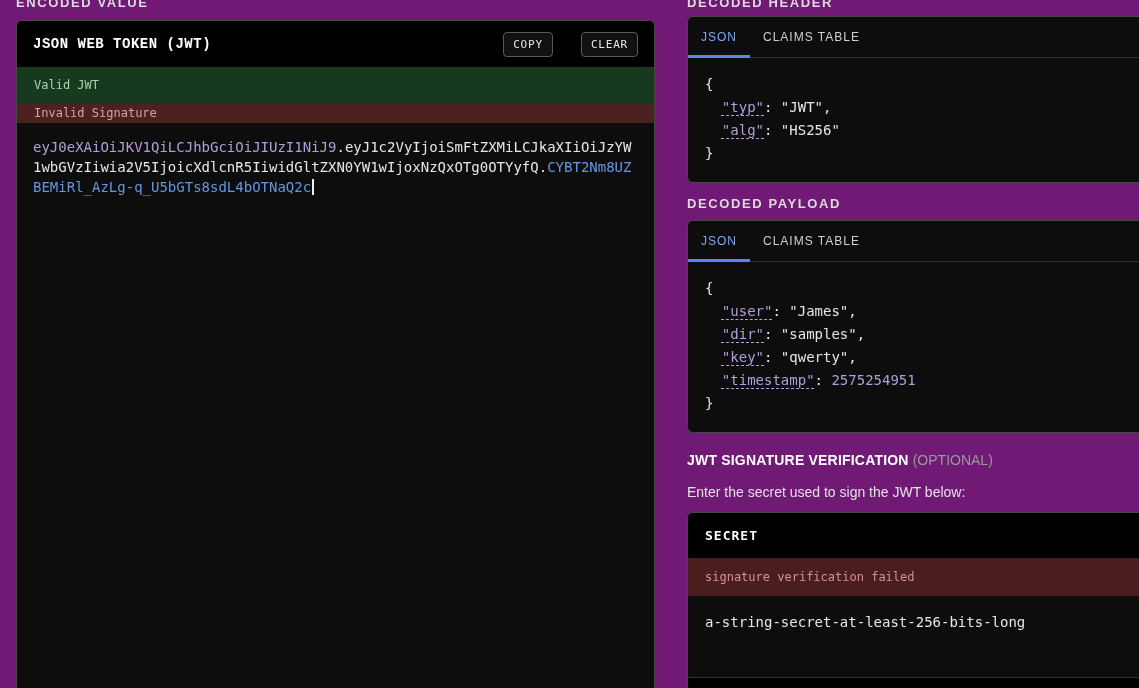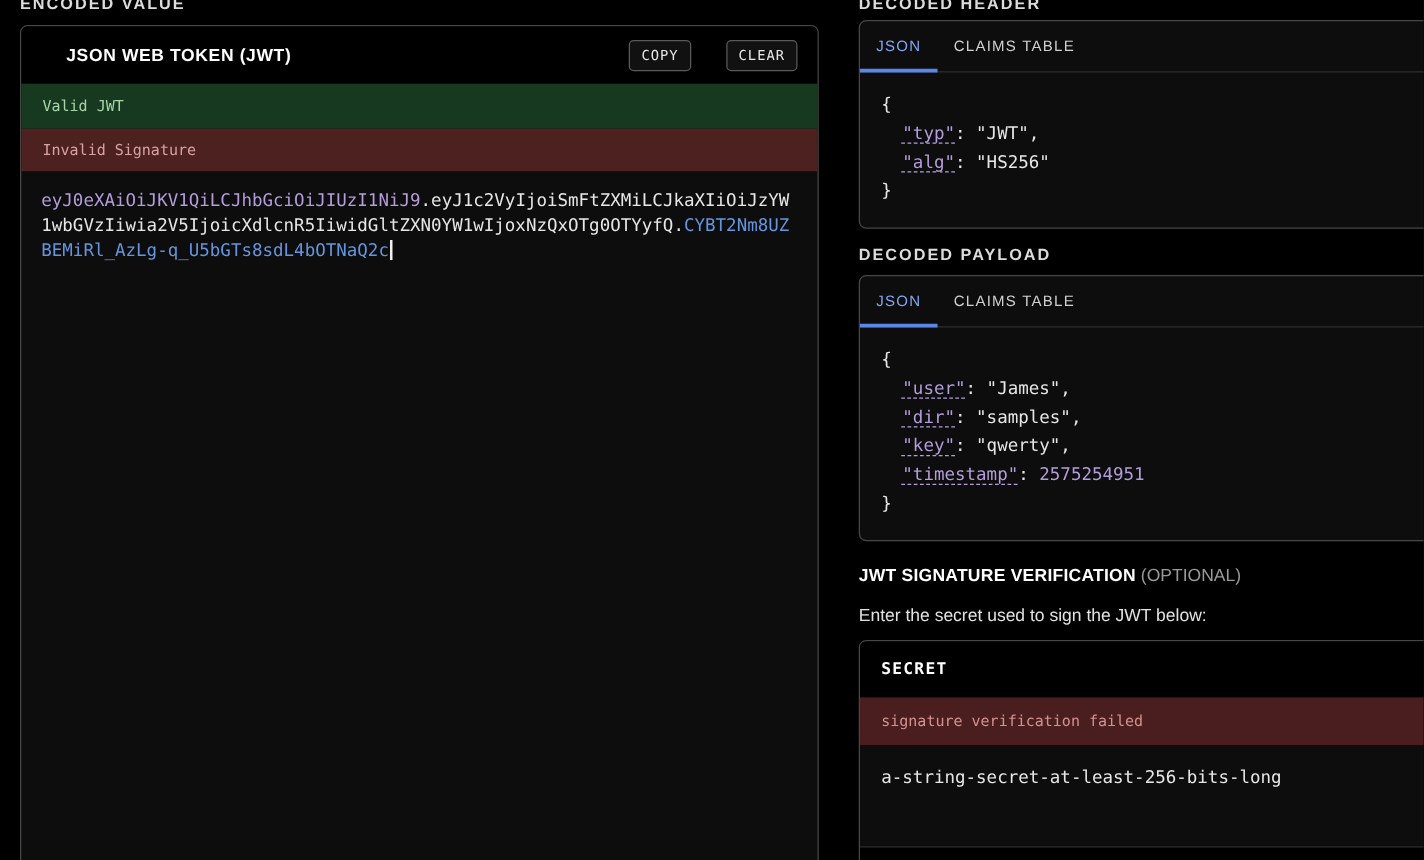--- a/index.html
+++ b/index.html
@@ -3,21 +3,21 @@
 <meta charset="utf-8">
 <style>
   * { box-sizing: border-box; }
   html, body { margin: 0; padding: 0; }
   body { background: #131313; }
   .app {
     position: relative;
     width: 1139px;
     height: 688px;
     overflow: hidden;
-    background: #000000;
+    background: #701a75;
     font-family: "Liberation Sans", sans-serif;
   }
 
   
   .section-label {
     font-family: "Liberation Sans", sans-serif;
     font-size: 13px;
     font-weight: 700;
     letter-spacing: 1.6px;
     color: #dcdcdc;
@@ -30,28 +30,27 @@
     overflow: hidden;
   }
   .panel-header {
     background: #000;
     height: 46px;
     display: flex;
     align-items: center;
     padding: 0 16px;
   }
   .panel-title {
-    font-family: Liberation Sans, sans-serif;
+    font-family: Liberation Mono, monospace;
     font-size: 14px;
     font-weight: 700;
     letter-spacing: 0.5px;
     color: #ffffff;
     flex: 1 1 auto;
     white-space: nowrap;
-    margin-left: 20px;
   }
 
   
   .col-left { position: absolute; left: 16px; top: 0; width: 639px; height: 688px; }
   .col-left .section-label { position: absolute; top: -5px; left: 0; }
   .encoded-panel {
     position: absolute; top: 20px; left: 0;
     width: 639px; height: 700px;
   }
   .header-actions { display: flex; gap: 12px; }
@@ -69,21 +68,21 @@
     margin-left: 16px;
   }
   .banner {
     font-family: "DejaVu Sans Mono", monospace;
     font-size: 12px;
     display: flex;
     align-items: center;
     padding: 0 17px;
   }
   .banner-valid   { height: 36px; background: #17391f; color: #a5d5a8; text-align: center; }
-  .banner-invalid { height: 34px; background: #4e2121; color: #d6a2a2; }
+  .banner-invalid { height: 20px; background: #4e2121; color: #d6a2a2; }
   .token-editor {
     padding: 14px 16px;
     font-family: "DejaVu Sans Mono", monospace;
     font-size: 14px;
     line-height: 20px;
     word-break: break-all;
     color: #e6e6e6;
     cursor: text;
   }
   .tok-header    { color: #b39ddb; }

